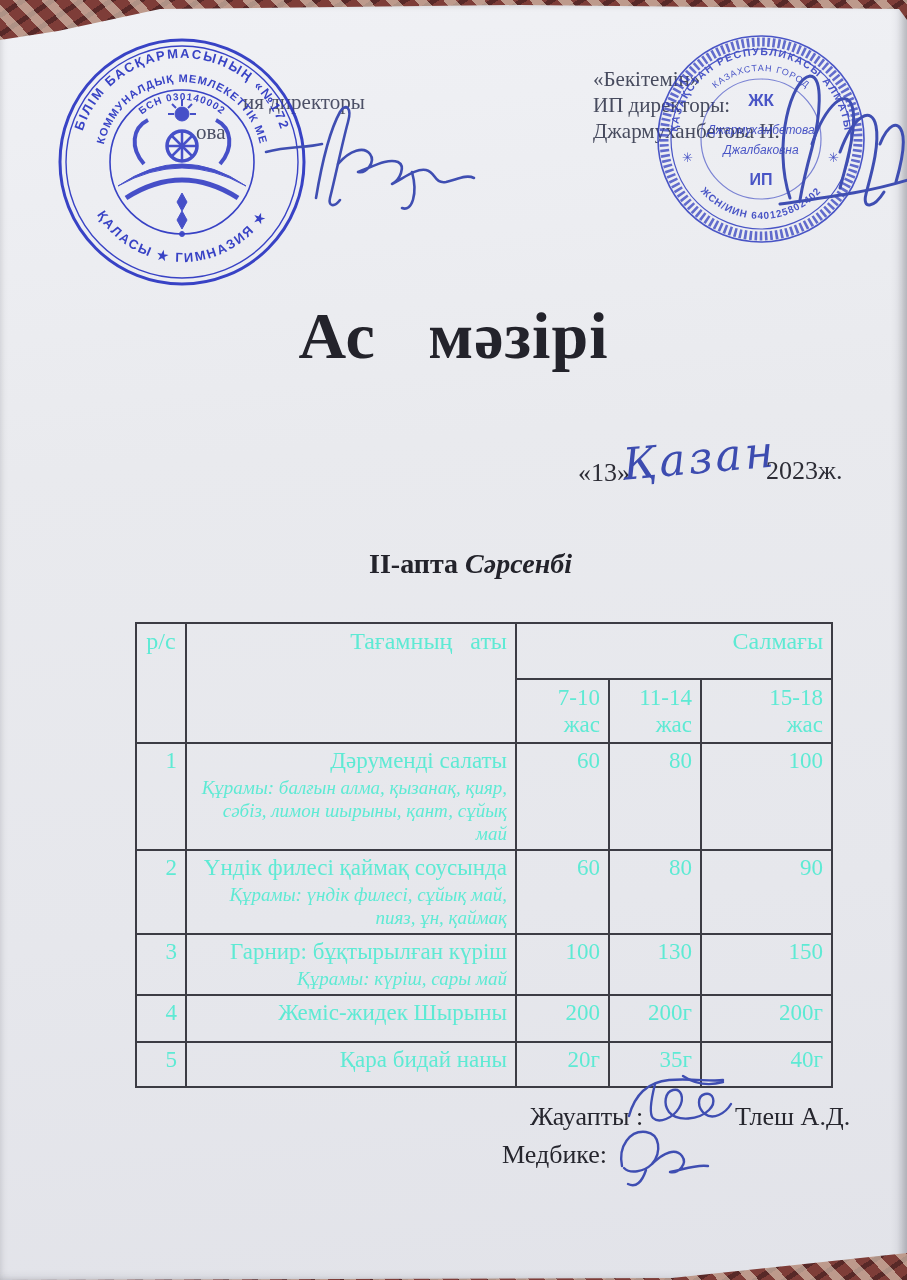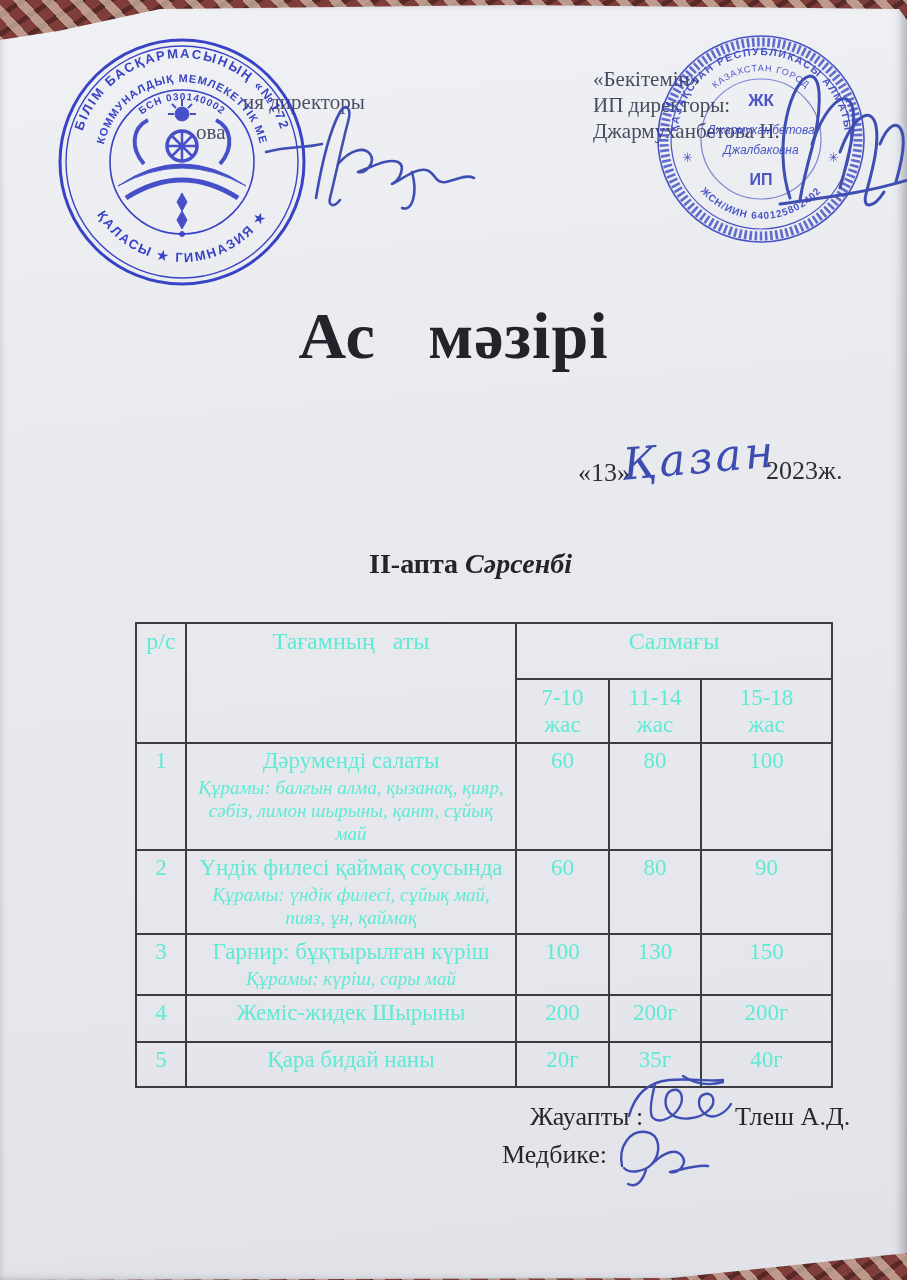--- a/index.html
+++ b/index.html
@@ -35,21 +35,21 @@
   .week{left:0;top:548px;width:907px;text-align:center;font-size:28px;color:#23232b;padding-left:17px;}
   .week .b{font-weight:bold;}
   .week .i{font-weight:bold;font-style:italic;}
   table.menu{
     position:absolute;left:135px;top:622px;width:696px;
     border-collapse:collapse;table-layout:fixed;
     color:#5eead4;
   }
   table.menu td,table.menu th{
     border:2px solid #3c3c44;vertical-align:top;padding:4px 8px;
-    font-weight:normal;text-align:center;
+    font-weight:normal;text-align:right;
   }
   th.hdr{font-weight:bold;font-size:24px;}
   th.hdr-center{font-weight:bold;font-size:24px;text-align:center;vertical-align:top;}
   th.age{font-weight:bold;font-size:23px;text-align:center;line-height:27px;vertical-align:top;padding-top:8px;}
   td.num{font-size:23px;text-align:center;padding-top:6px;}
   td.val{font-size:23px;padding-top:6px;}
   .dish-name{font-size:23px;white-space:pre-wrap;}
   .dish-ingredients{font-size:19px;font-style:italic;line-height:23px;margin-top:2px;}
   .pre{white-space:pre;}
   .footer-line{position:absolute;font-size:26px;color:#26262e;}

